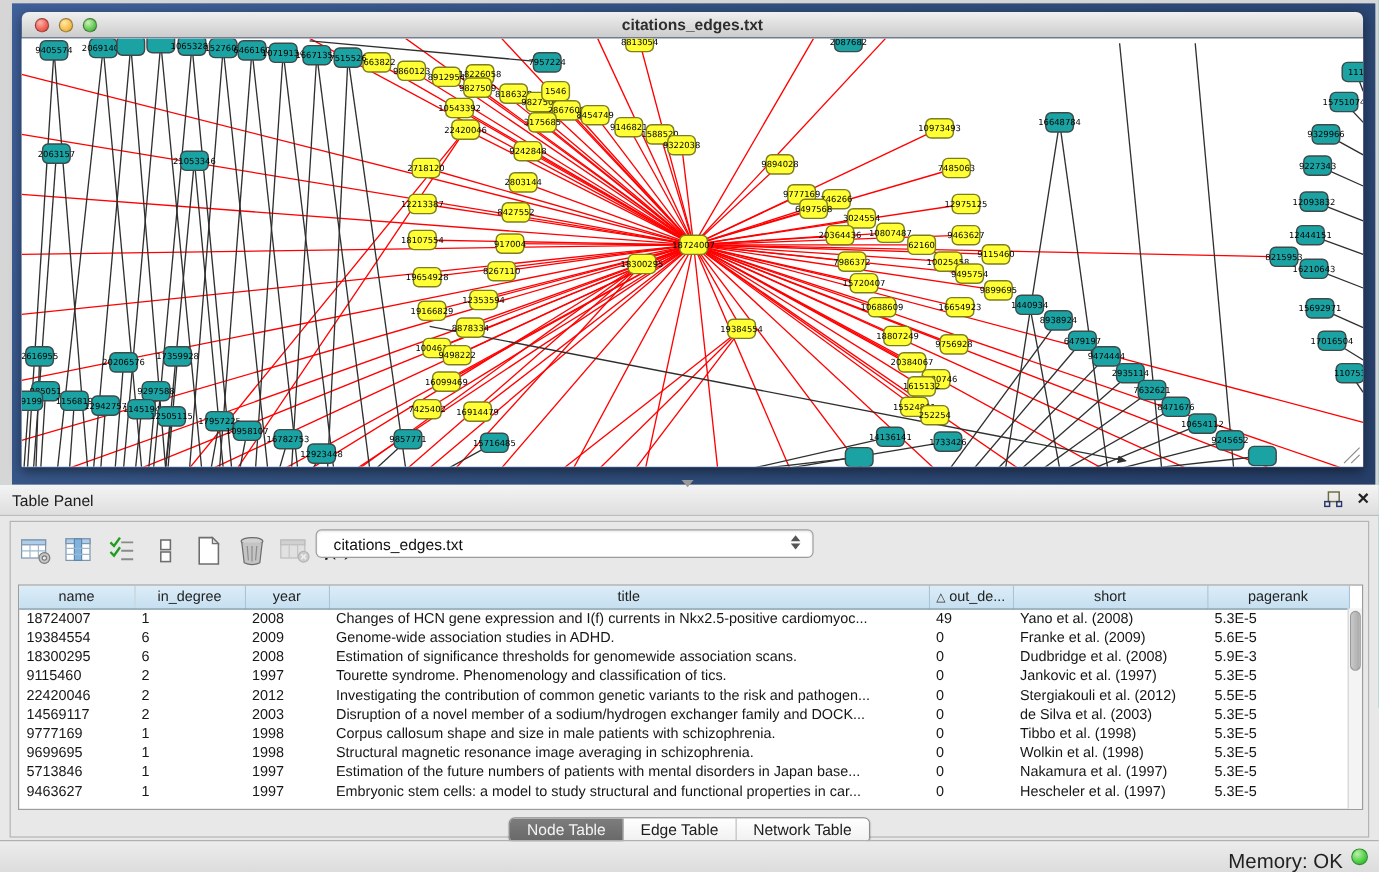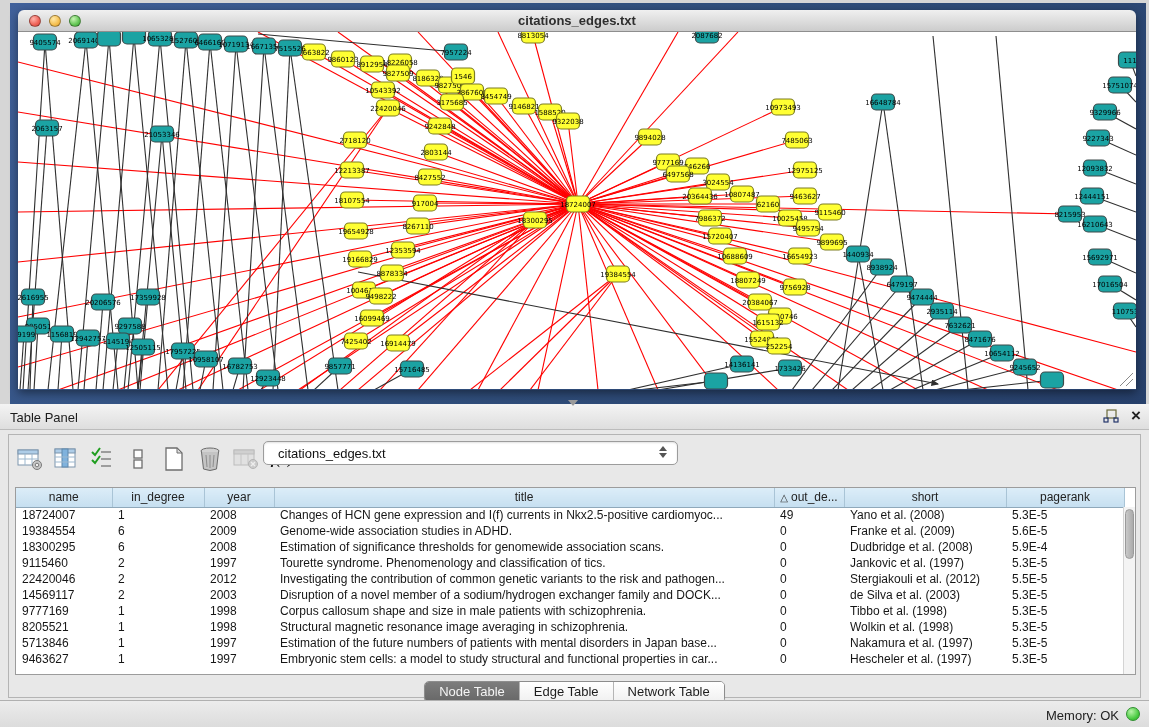--- a/index.html
+++ b/index.html
@@ -69,21 +69,21 @@
   .tab-group { display:flex; border:1px solid #8d8d8d; border-radius:5px; overflow:hidden; background:#fff;
     box-shadow:0 1px 1px rgba(0,0,0,.15); }
   .tab { padding:2px 14px; font-size:13px; color:#1d1d1d; background:linear-gradient(#ffffff,#f0f0f0);
     border-right:1px solid #b5b5b5; line-height:16px; }
   .tab:last-child { border-right:none; }
   .tab.active { background:linear-gradient(#7d7d7d,#676767); color:#f4f4f4; }
 
   
   .status-bar { position:absolute; left:0; top:700px; width:1149px; height:27px;
     background:linear-gradient(#ececec,#dcdcdc); border-top:1px solid #b0b0b0; }
-  .memory { position:absolute; right:30px; top:7px; font-size:13px; color:#222;margin-left:37px; }
+  .memory { position:absolute; right:30px; top:7px; font-size:17px; color:#222;margin-left:37px; }
   .mem-dot { position:absolute; right:9px; top:6px; width:14px; height:14px; border-radius:50%;
     border:1px solid #2e8f2e; background:radial-gradient(circle at 35% 30%, #b8f3a8, #46c93e 65%, #2ea825); }
 
   
   .hatch { position:absolute; right:2px; bottom:2px; }
 </style>
 </head>
 <body>
 
 <div class="app">
@@ -895,21 +895,21 @@
                 <td>Franke et al. (2009)</td>
                 <td>5.6E-5</td>
               </tr>
               <tr>
                 <td>18300295</td>
                 <td>6</td>
                 <td>2008</td>
                 <td>Estimation of significance thresholds for genomewide association scans.</td>
                 <td>0</td>
                 <td>Dudbridge et al. (2008)</td>
-                <td>5.9E-4</td>
+                <td>5.9E-3</td>
               </tr>
               <tr>
                 <td>9115460</td>
                 <td>2</td>
                 <td>1997</td>
                 <td>Tourette syndrome. Phenomenology and classification of tics.</td>
                 <td>0</td>
                 <td>Jankovic et al. (1997)</td>
                 <td>5.3E-5</td>
               </tr>
@@ -934,21 +934,21 @@
               <tr>
                 <td>9777169</td>
                 <td>1</td>
                 <td>1998</td>
                 <td>Corpus callosum shape and size in male patients with schizophrenia.</td>
                 <td>0</td>
                 <td>Tibbo et al. (1998)</td>
                 <td>5.3E-5</td>
               </tr>
               <tr>
-                <td>8205521</td>
+                <td>9699695</td>
                 <td>1</td>
                 <td>1998</td>
                 <td>Structural magnetic resonance image averaging in schizophrenia.</td>
                 <td>0</td>
                 <td>Wolkin et al. (1998)</td>
                 <td>5.3E-5</td>
               </tr>
               <tr>
                 <td>5713846</td>
                 <td>1</td>

